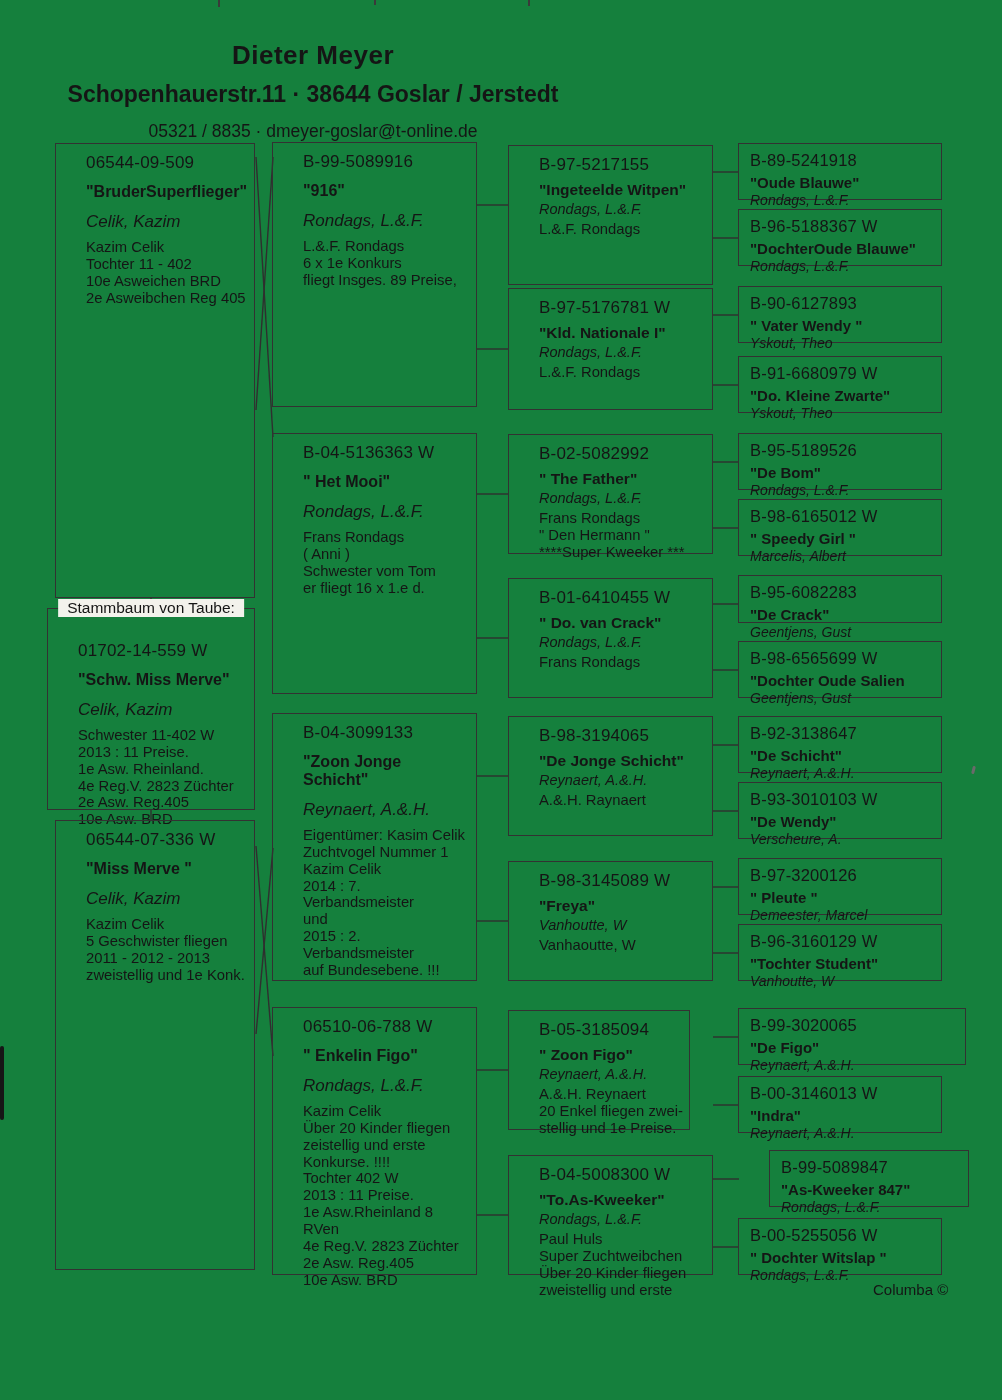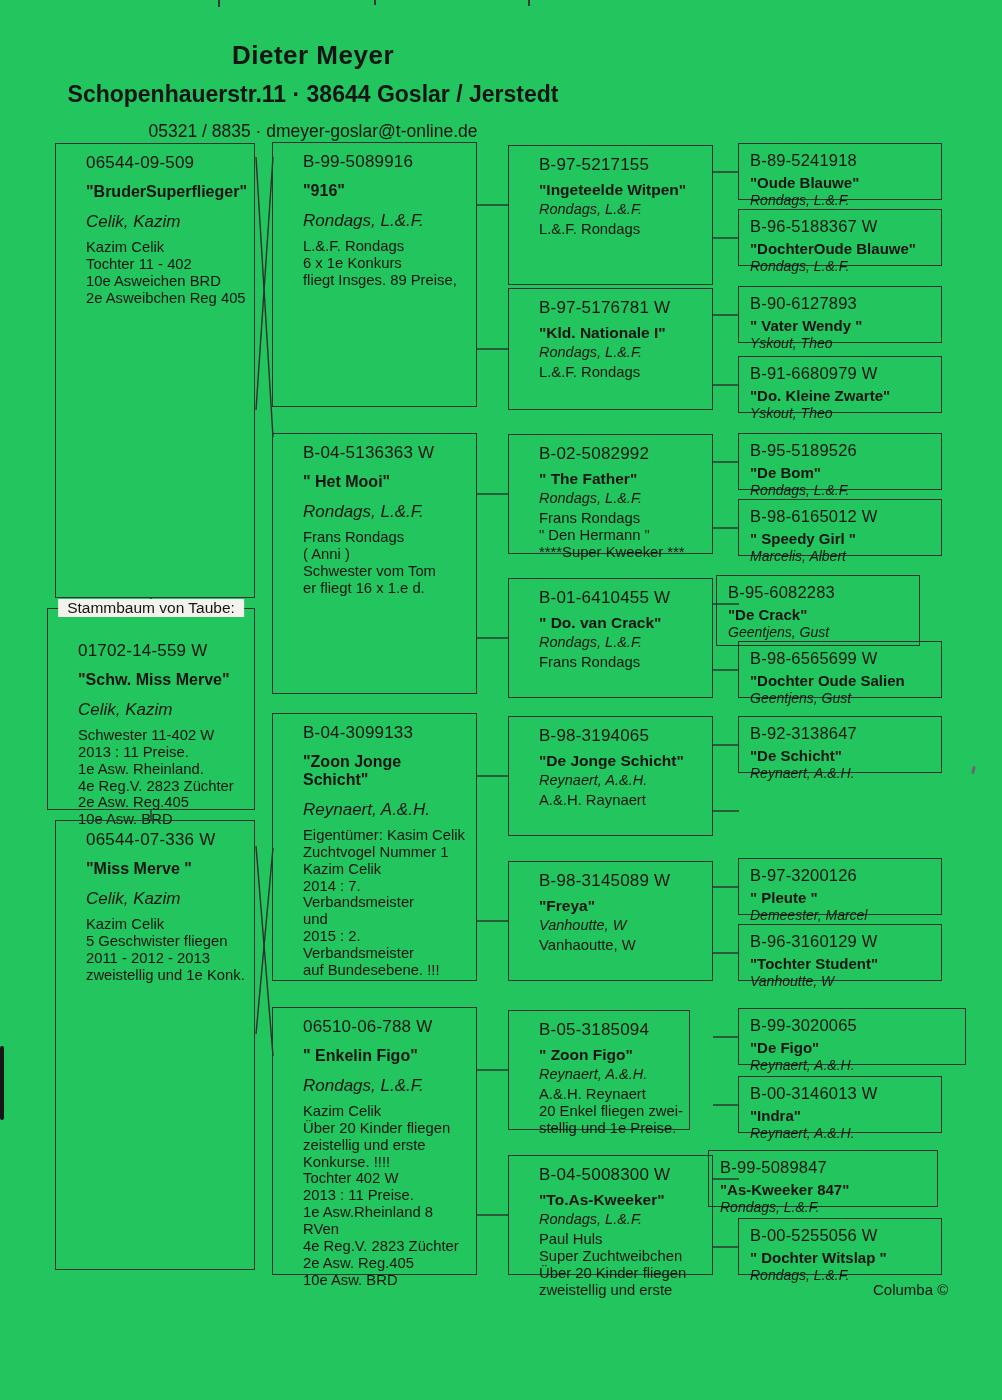--- a/index.html
+++ b/index.html
@@ -1,18 +1,18 @@
 <!DOCTYPE html>
 <html><head>
 <meta charset="utf-8">
 <style>
   html,body{margin:0;padding:0;background:#e8e7e2;}
   .page{
     position:relative;width:1002px;height:1400px;margin:0 auto;
-    background:#22c55e;overflow:hidden;
+    background:#15803d;overflow:hidden;
     font-family:"Liberation Sans",sans-serif;color:#151515;
   }
   .header{position:absolute;left:10px;top:40px;width:606px;text-align:center;}
   .h-name{font-size:26px;font-weight:700;letter-spacing:.5px;margin:0 0 10px;}
   .h-addr{font-size:23px;font-weight:700;margin:0 0 13px;}
   .h-contact{font-size:17.5px;font-weight:400;}
   .pbox{
     position:absolute;border:1.5px solid #323232;box-sizing:border-box;
     padding:9px 5px 4px 30px;background:transparent;
   }
@@ -249,56 +249,61 @@
   <div class="pbox g4" style="left:738px;top:433px;width:204px;height:57px">
     <div class="ring">B-95-5189526</div>
     <div class="pname">"De Bom"</div>
     <div class="strain">Rondags, L.&amp;.F.</div>
   </div>
   <div class="pbox g4" style="left:738px;top:499px;width:204px;height:57px">
     <div class="ring">B-98-6165012 W</div>
     <div class="pname">" Speedy Girl "</div>
     <div class="strain">Marcelis, Albert</div>
   </div>
-  <div class="pbox g4" style="left:716px;top:575px;width:204px;height:71px">
+  <div class="pbox g4" style="left:738px;top:575px;width:204px;height:48px">
     <div class="ring">B-95-6082283</div>
     <div class="pname">"De Crack"</div>
     <div class="strain">Geentjens, Gust</div>
   </div>
   <div class="pbox g4" style="left:738px;top:641px;width:204px;height:57px">
     <div class="ring">B-98-6565699 W</div>
     <div class="pname">"Dochter Oude Salien</div>
     <div class="strain">Geentjens, Gust</div>
   </div>
   <div class="pbox g4" style="left:738px;top:716px;width:204px;height:57px">
     <div class="ring">B-92-3138647</div>
     <div class="pname">"De Schicht"</div>
     <div class="strain">Reynaert, A.&amp;.H.</div>
   </div>
+  <div class="pbox g4" style="left:738px;top:782px;width:204px;height:57px">
+    <div class="ring">B-93-3010103 W</div>
+    <div class="pname">"De Wendy"</div>
+    <div class="strain">Verscheure, A.</div>
+  </div>
   <div class="pbox g4" style="left:738px;top:858px;width:204px;height:57px">
     <div class="ring">B-97-3200126</div>
     <div class="pname">" Pleute "</div>
     <div class="strain">Demeester, Marcel</div>
   </div>
   <div class="pbox g4" style="left:738px;top:924px;width:204px;height:57px">
     <div class="ring">B-96-3160129 W</div>
     <div class="pname">"Tochter Student"</div>
     <div class="strain">Vanhoutte, W</div>
   </div>
   <div class="pbox g4" style="left:738px;top:1008px;width:228px;height:57px">
     <div class="ring">B-99-3020065</div>
     <div class="pname">"De Figo"</div>
     <div class="strain">Reynaert, A.&amp;.H.</div>
   </div>
   <div class="pbox g4" style="left:738px;top:1076px;width:204px;height:57px">
     <div class="ring">B-00-3146013 W</div>
     <div class="pname">"Indra"</div>
     <div class="strain">Reynaert, A.&amp;.H.</div>
   </div>
-  <div class="pbox g4" style="left:708px;top:1150px;width:230px;height:57px">
+  <div class="pbox g4" style="left:769px;top:1150px;width:200px;height:57px">
     <div class="ring">B-99-5089847</div>
     <div class="pname">"As-Kweeker 847"</div>
     <div class="strain">Rondags, L.&amp;.F.</div>
   </div>
   <div class="pbox g4" style="left:738px;top:1218px;width:204px;height:57px">
     <div class="ring">B-00-5255056 W</div>
     <div class="pname">" Dochter Witslap "</div>
     <div class="strain">Rondags, L.&amp;.F.</div>
   </div>
 

